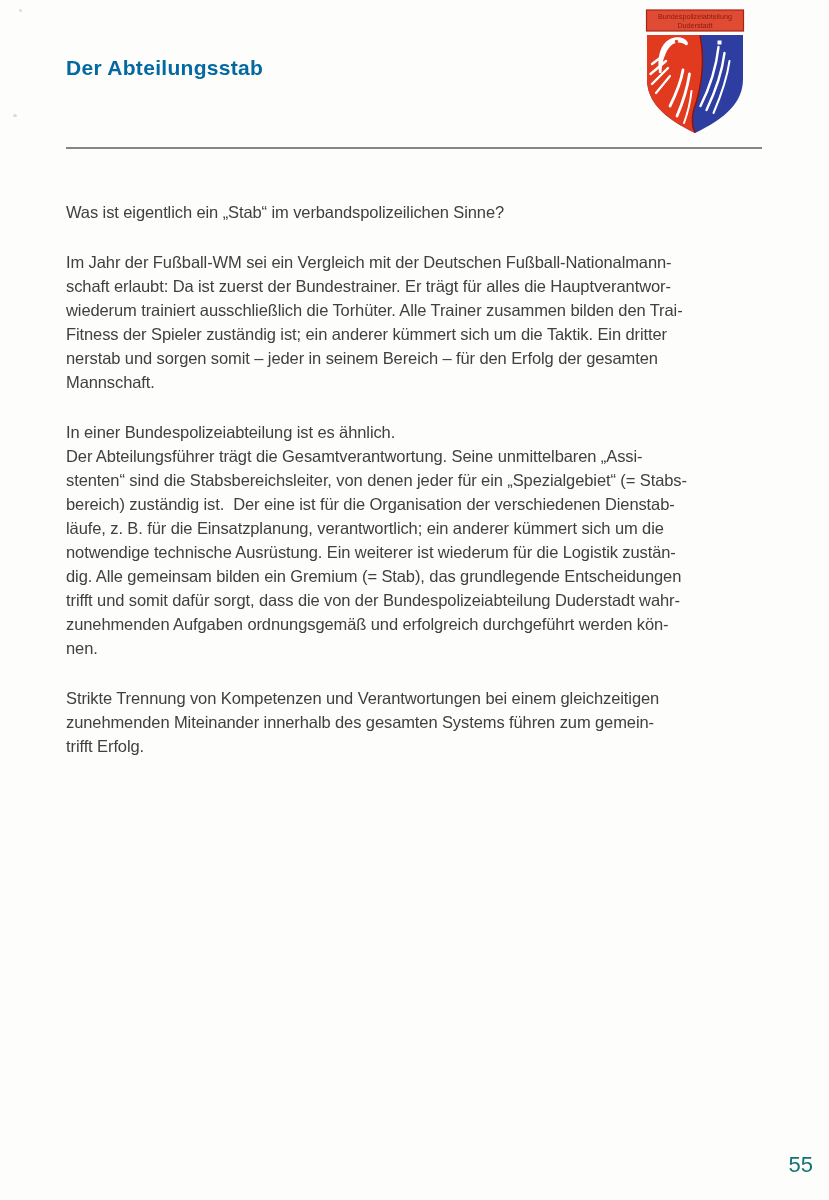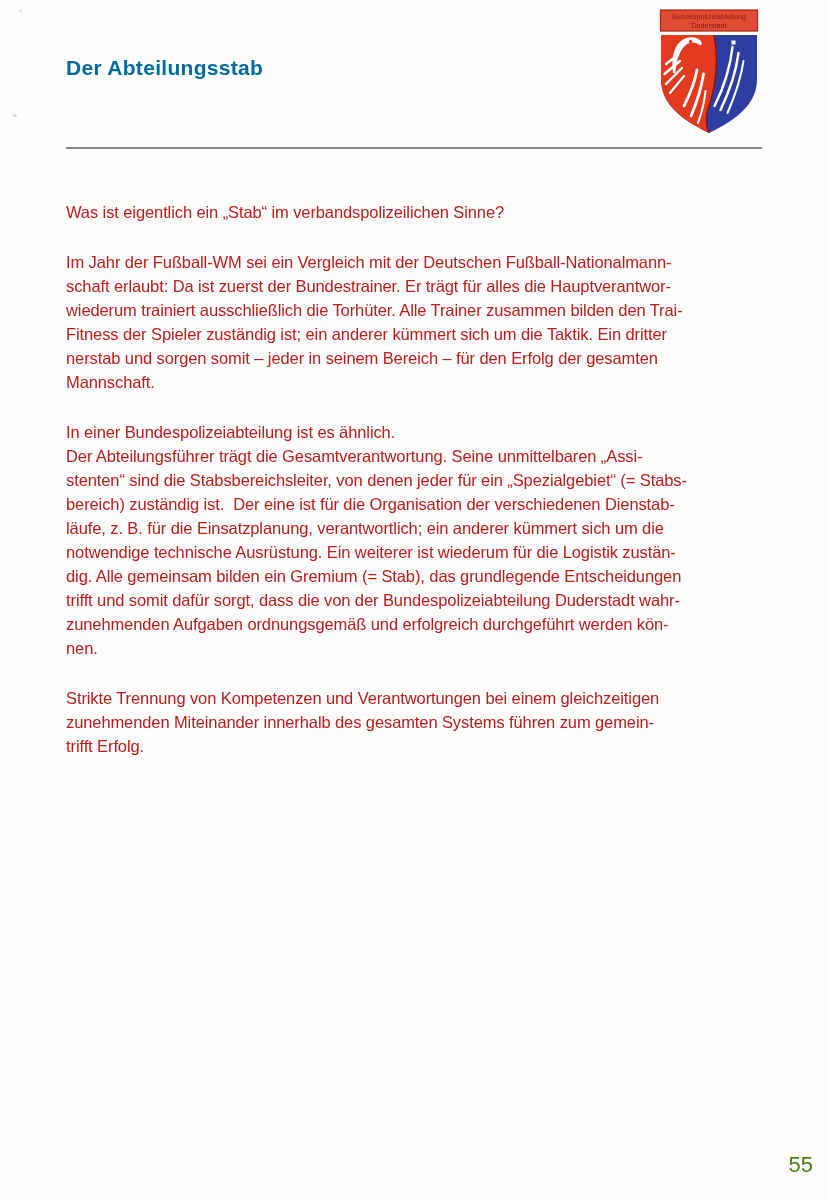--- a/index.html
+++ b/index.html
@@ -28,49 +28,49 @@
   .rule {
     position: absolute;
     left: 66px;
     top: 147px;
     width: 696px;
     height: 2px;
     background: #858585;
   }
   .emblem {
     position: absolute;
-    left: 656px;
+    left: 642px;
     top: 8px;
     width: 106px;
     height: 128px;
     text-align: center;
   }
   .body-text {
     position: absolute;
     left: 66px;
     top: 200px;
     width: 724px;
     font-size: 16.5px;
     letter-spacing: -0.1px;
-    color: #b91c1c;
+    color: #404040;
   }
   .para {
     margin: 0 0 26px 0;
   }
   .line {
     height: 24px;
     line-height: 24px;
     white-space: pre;
   }
   .page-number {
     position: absolute;
     right: 16px;
     top: 1152px;
     font-size: 22px;
-    color: #4d7c0f;
+    color: #0f766e;
   }
   .speck {
     position: absolute;
     background: #9a9a9a;
     border-radius: 50%;
     opacity: 0.35;
   }
   .speck.s1 { left: 19px; top: 9px;  width: 3px; height: 3px; }
   .speck.s2 { left: 13px; top: 114px; width: 4px; height: 3px; }
 </style>

